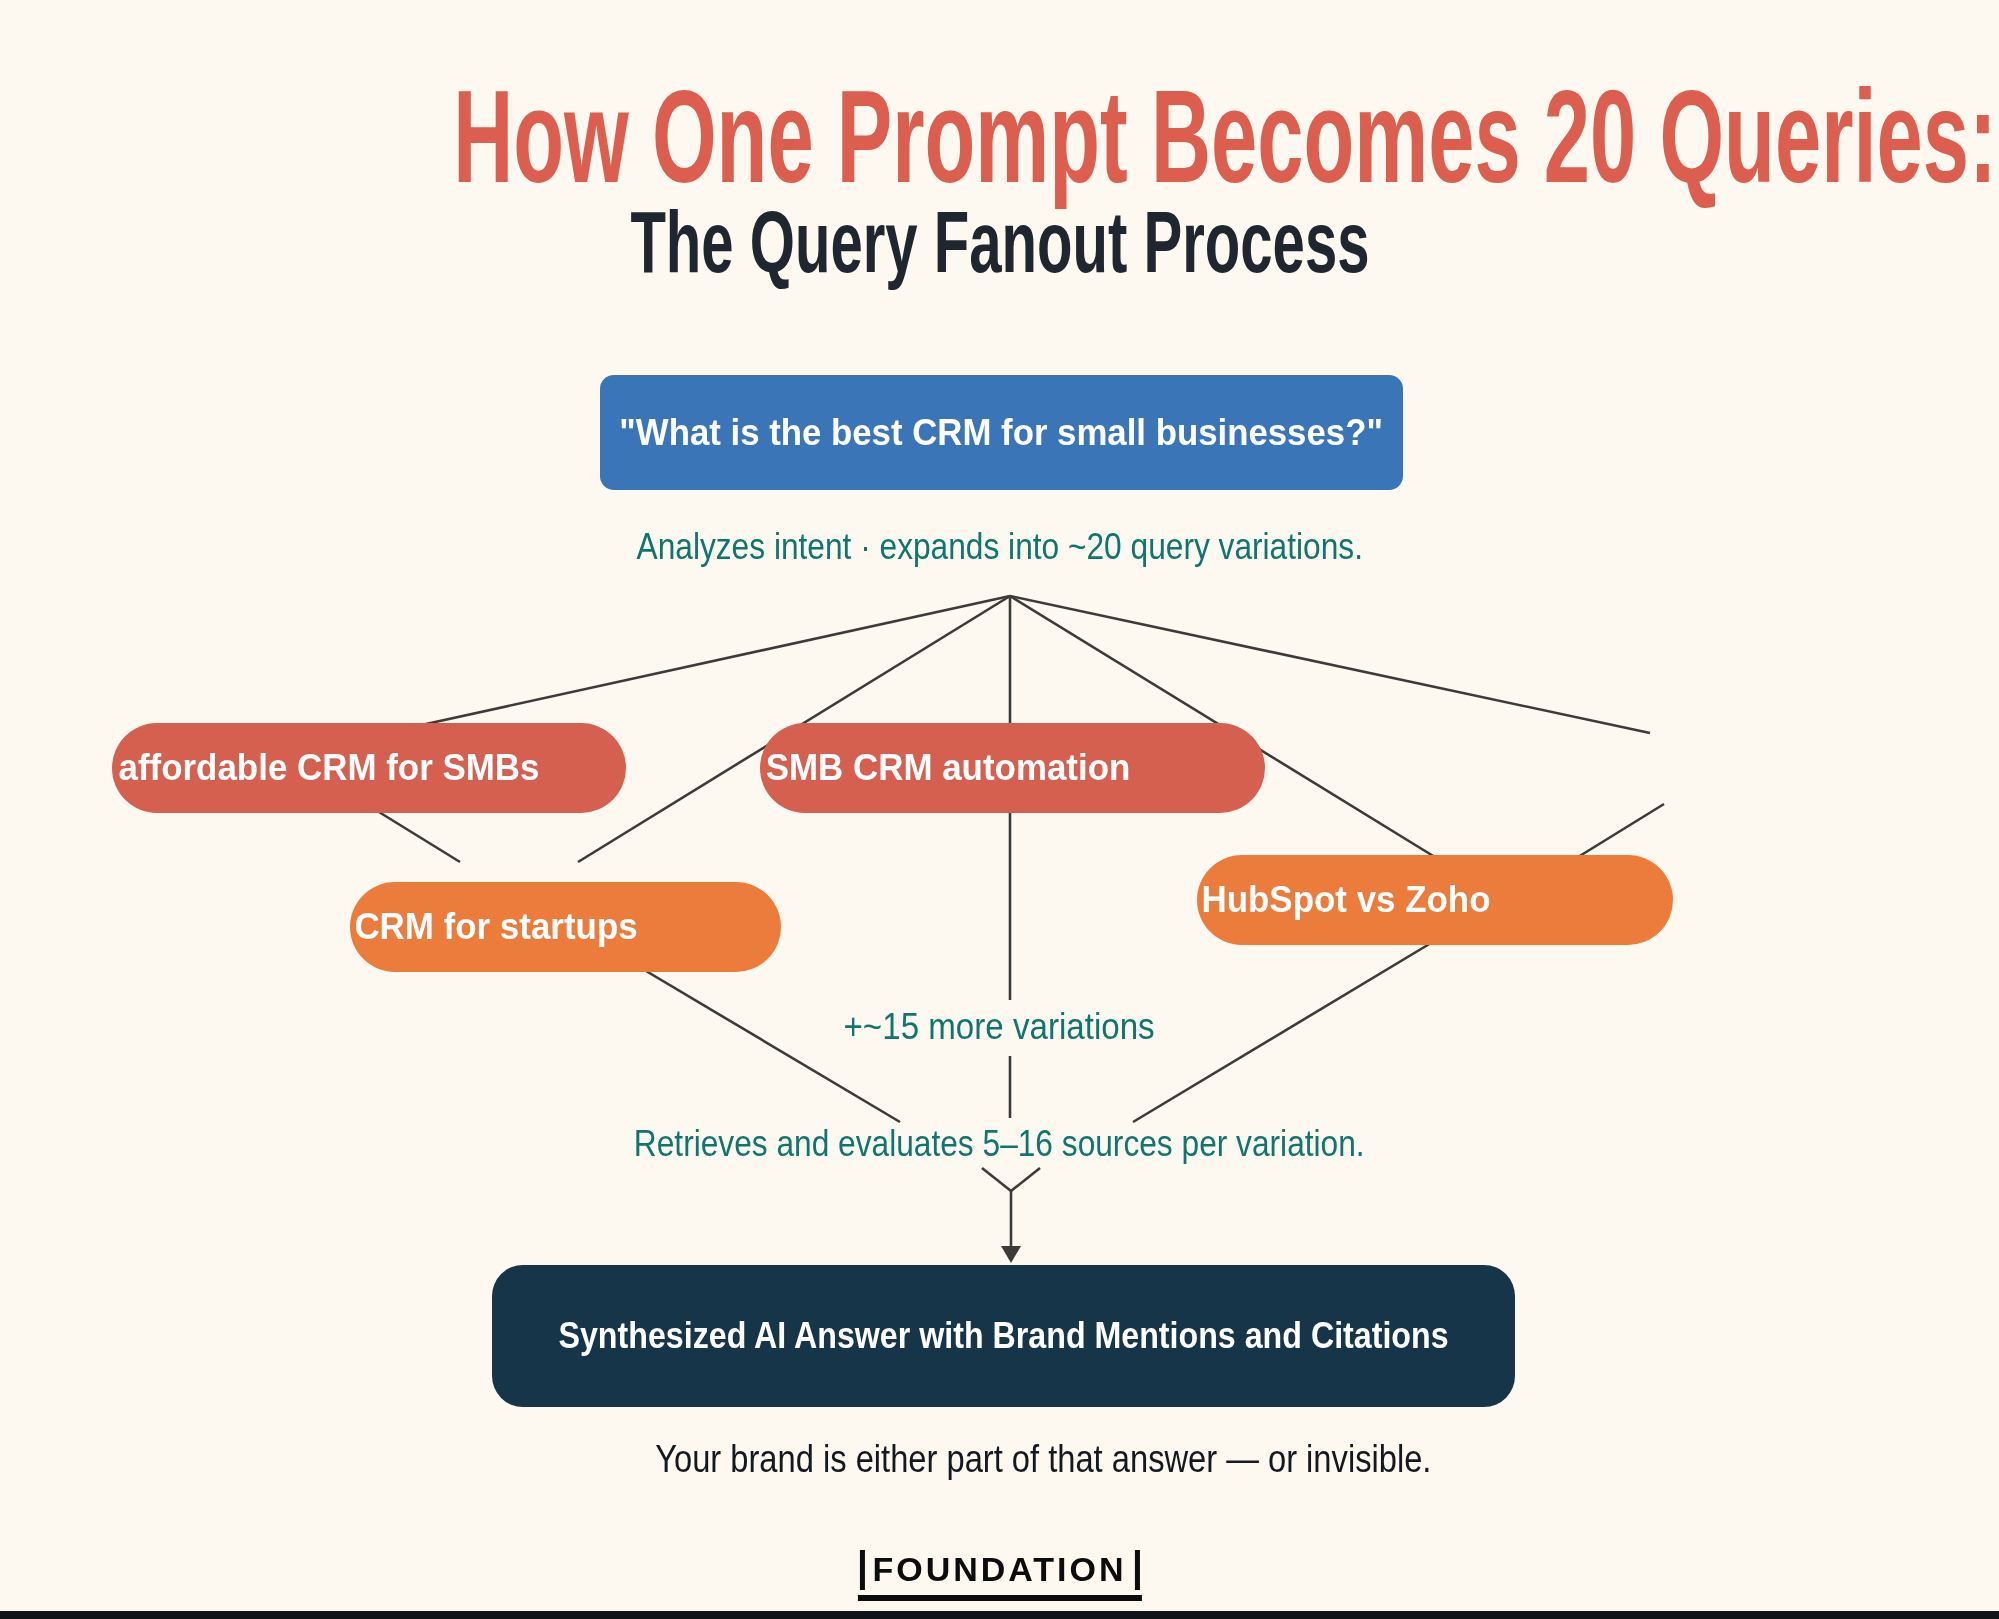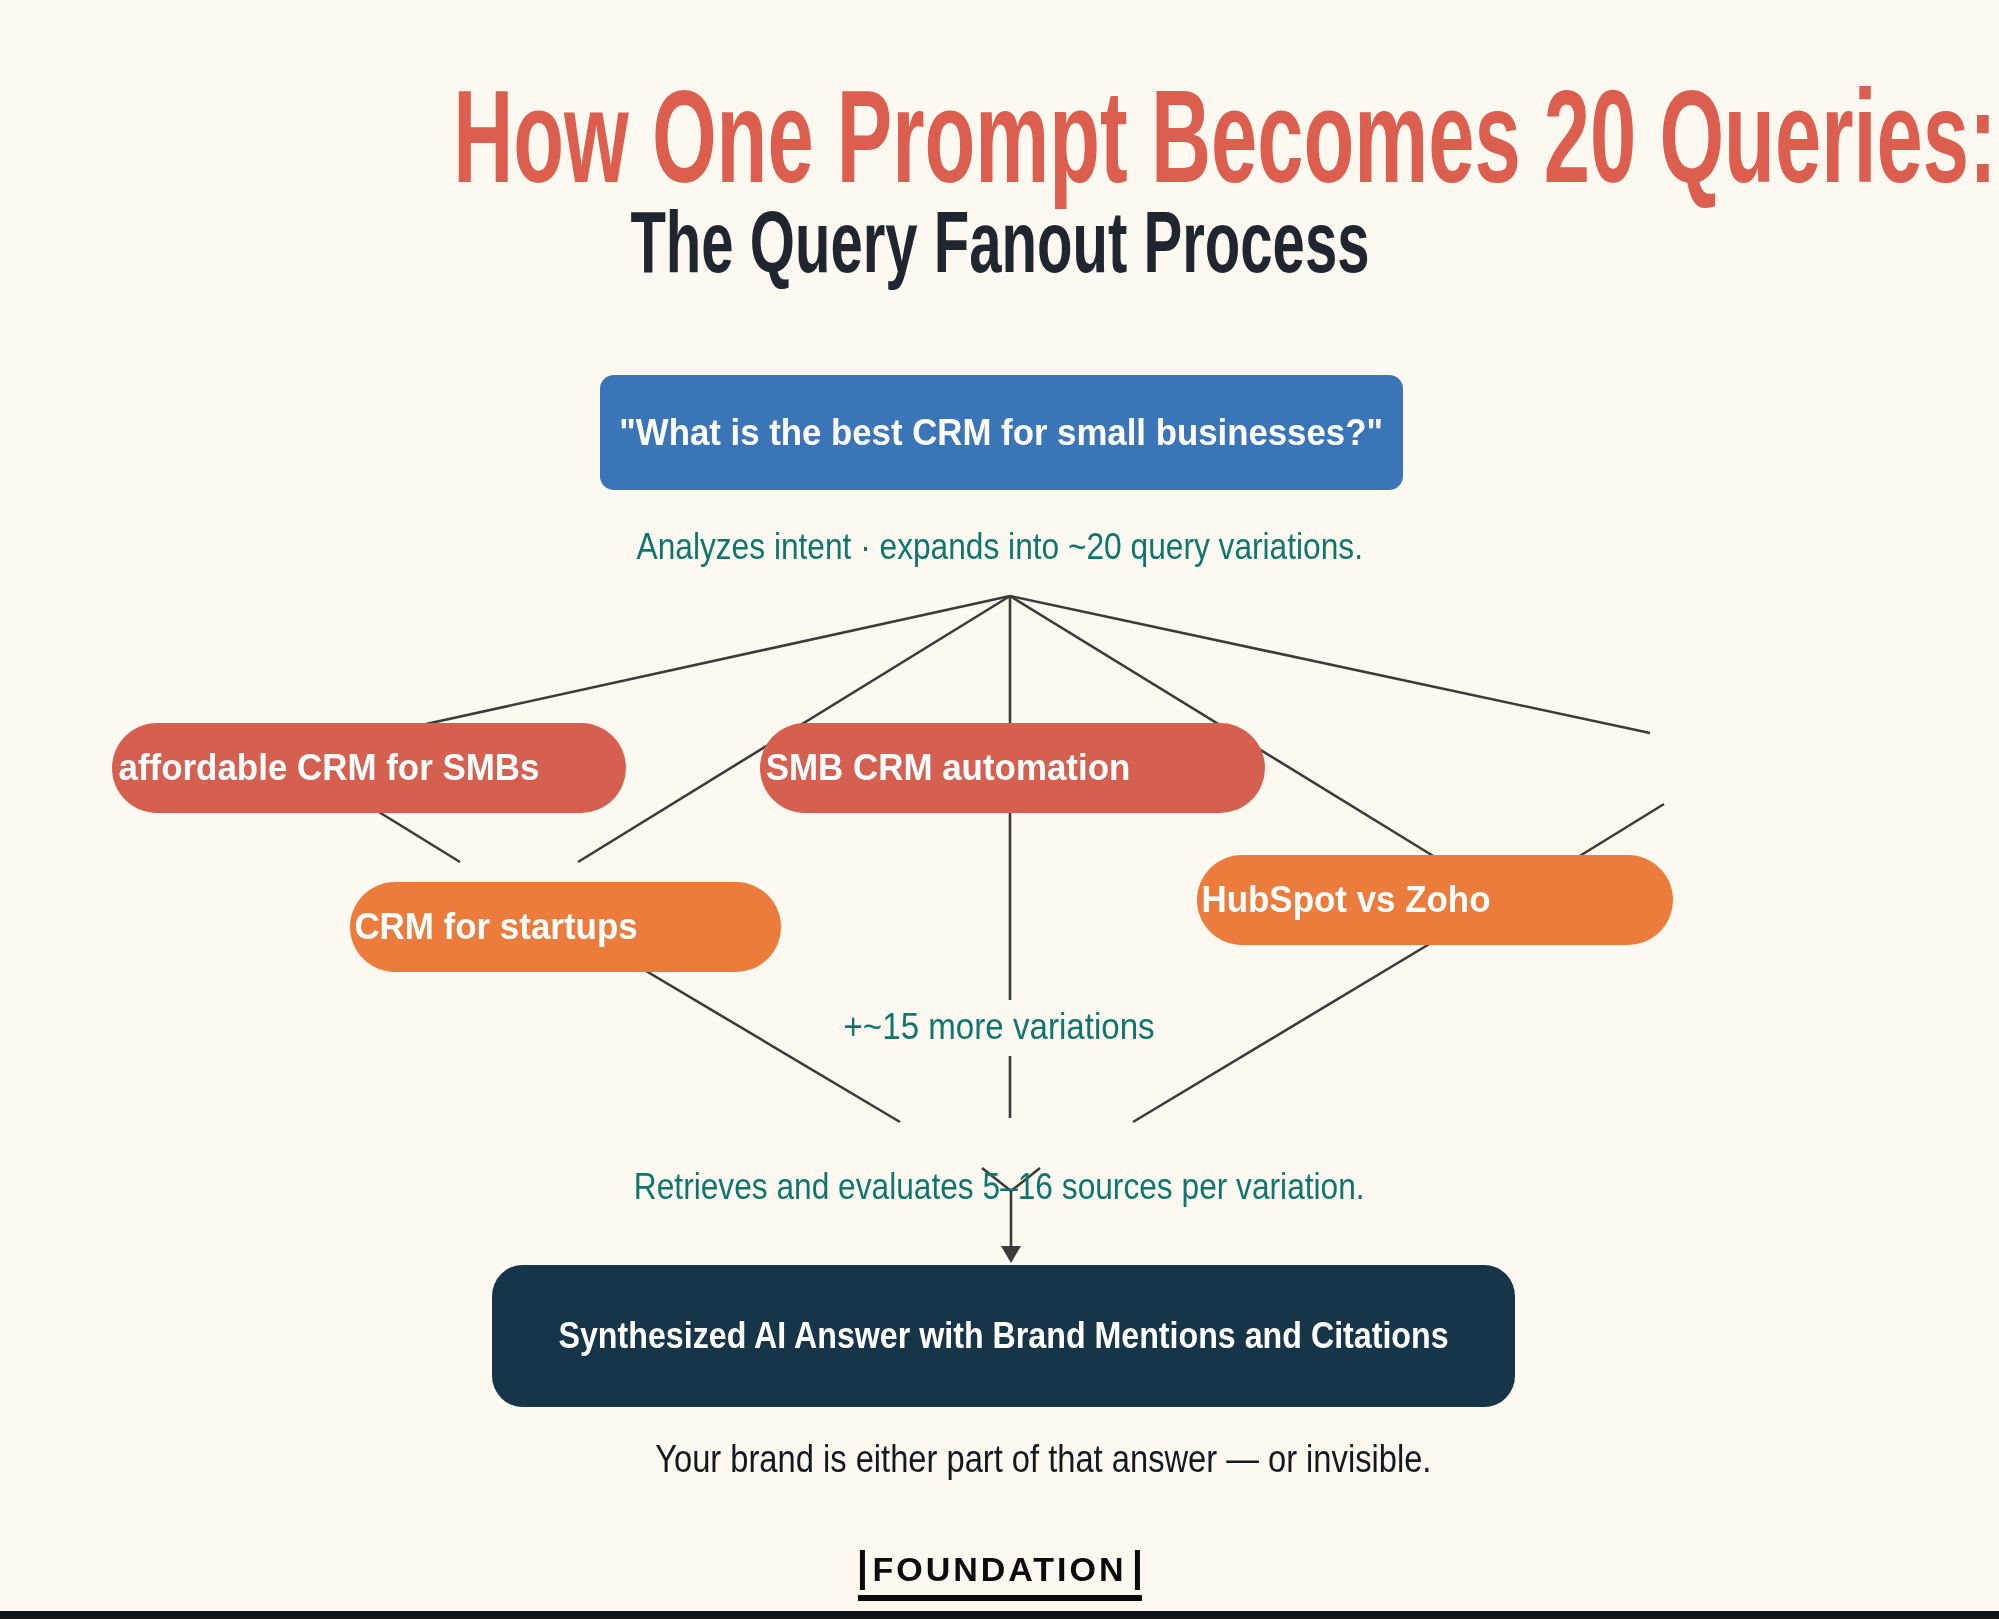--- a/index.html
+++ b/index.html
@@ -16,21 +16,21 @@
   .condensed{display:inline-block;white-space:nowrap;transform-origin:50% 50%;}
   .title-main{top:55px;font-size:132px;line-height:132px;font-weight:bold;margin-top:16px;}
   .title-main .condensed{transform:scaleX(0.63);}
   .title-sub{top:198px;font-size:88px;line-height:88px;font-weight:bold;color:#20262f;}
   .title-sub .condensed{transform:scaleX(0.66);}
   .caption{font-weight:normal;color:#0f766e;}
   .caption-analyze{top:527px;font-size:36px;line-height:40px;}
   .caption-analyze .condensed{transform:scaleX(0.88);}
   .caption-more{top:1007px;font-size:36px;line-height:40px;}
   .caption-more .condensed{transform:scaleX(0.92);}
-  .caption-retrieve{top:1124px;font-size:36px;line-height:40px;margin-top:43px;}
+  .caption-retrieve{top:1124px;font-size:36px;line-height:40px;}
   .caption-retrieve .condensed{transform:scaleX(0.88);}
   .closing-line{top:1438px;font-size:38px;line-height:42px;font-weight:400;color:#14181f;padding-left:44px;}
   .closing-line .condensed{transform:scaleX(0.86);}
   .box{
     position:absolute;display:flex;align-items:center;justify-content:center;
     color:#ffffff;font-weight:bold;text-align:center;
   }
   .prompt-box{left:600px;top:375px;width:803px;height:115px;border-radius:14px;font-size:37px;}
   .prompt-box .condensed{transform:scaleX(0.94);}
   .answer-box{left:492px;top:1265px;width:1023px;height:142px;border-radius:16px;font-size:37px;}

